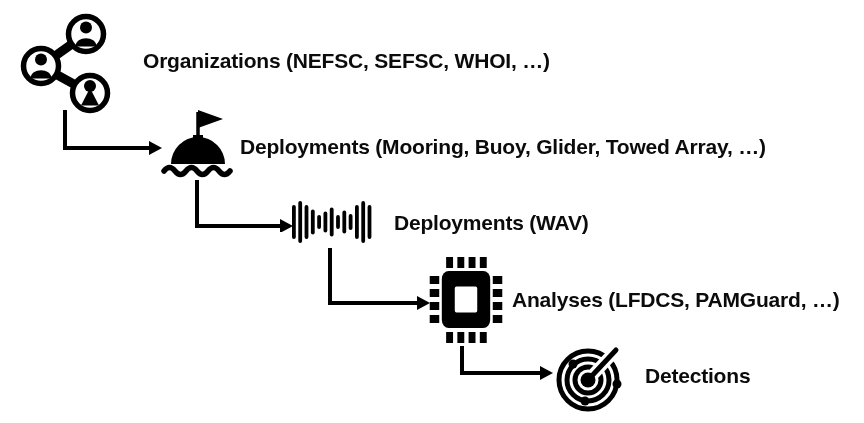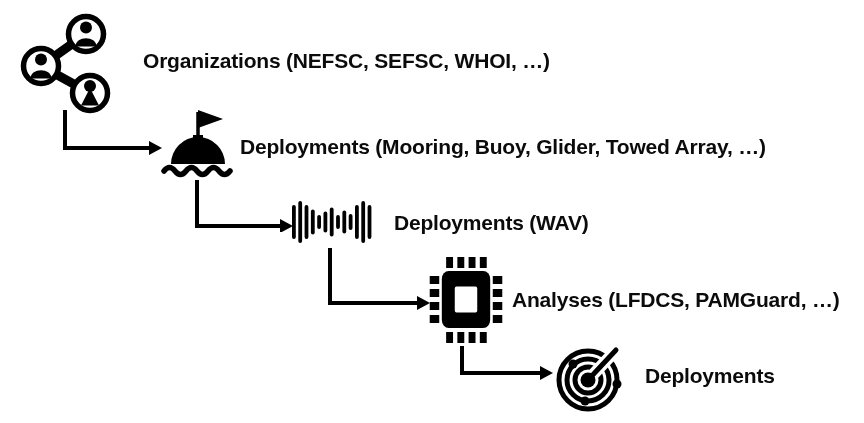--- a/index.html
+++ b/index.html
@@ -153,15 +153,15 @@
 
     <line x1="37" y1="41" x2="67" y2="9" stroke="#fff" stroke-width="12" stroke-linecap="round"></line>
     <line x1="37" y1="41" x2="65" y2="11" stroke="#000" stroke-width="5" stroke-linecap="round"></line>
     <circle cx="37" cy="41" r="7.5" fill="#000"></circle>
     <g fill="#000">
       <circle cx="22" cy="25" r="4.5"></circle>
       <circle cx="66" cy="45" r="4.5"></circle>
       <circle cx="34" cy="62" r="4.5"></circle>
     </g>
   </svg>
-  <div id="lbl-detections" class="node-label">Deployments</div>
+  <div id="lbl-detections" class="node-label">Detections</div>
 
 </div>
 
 </body></html>

